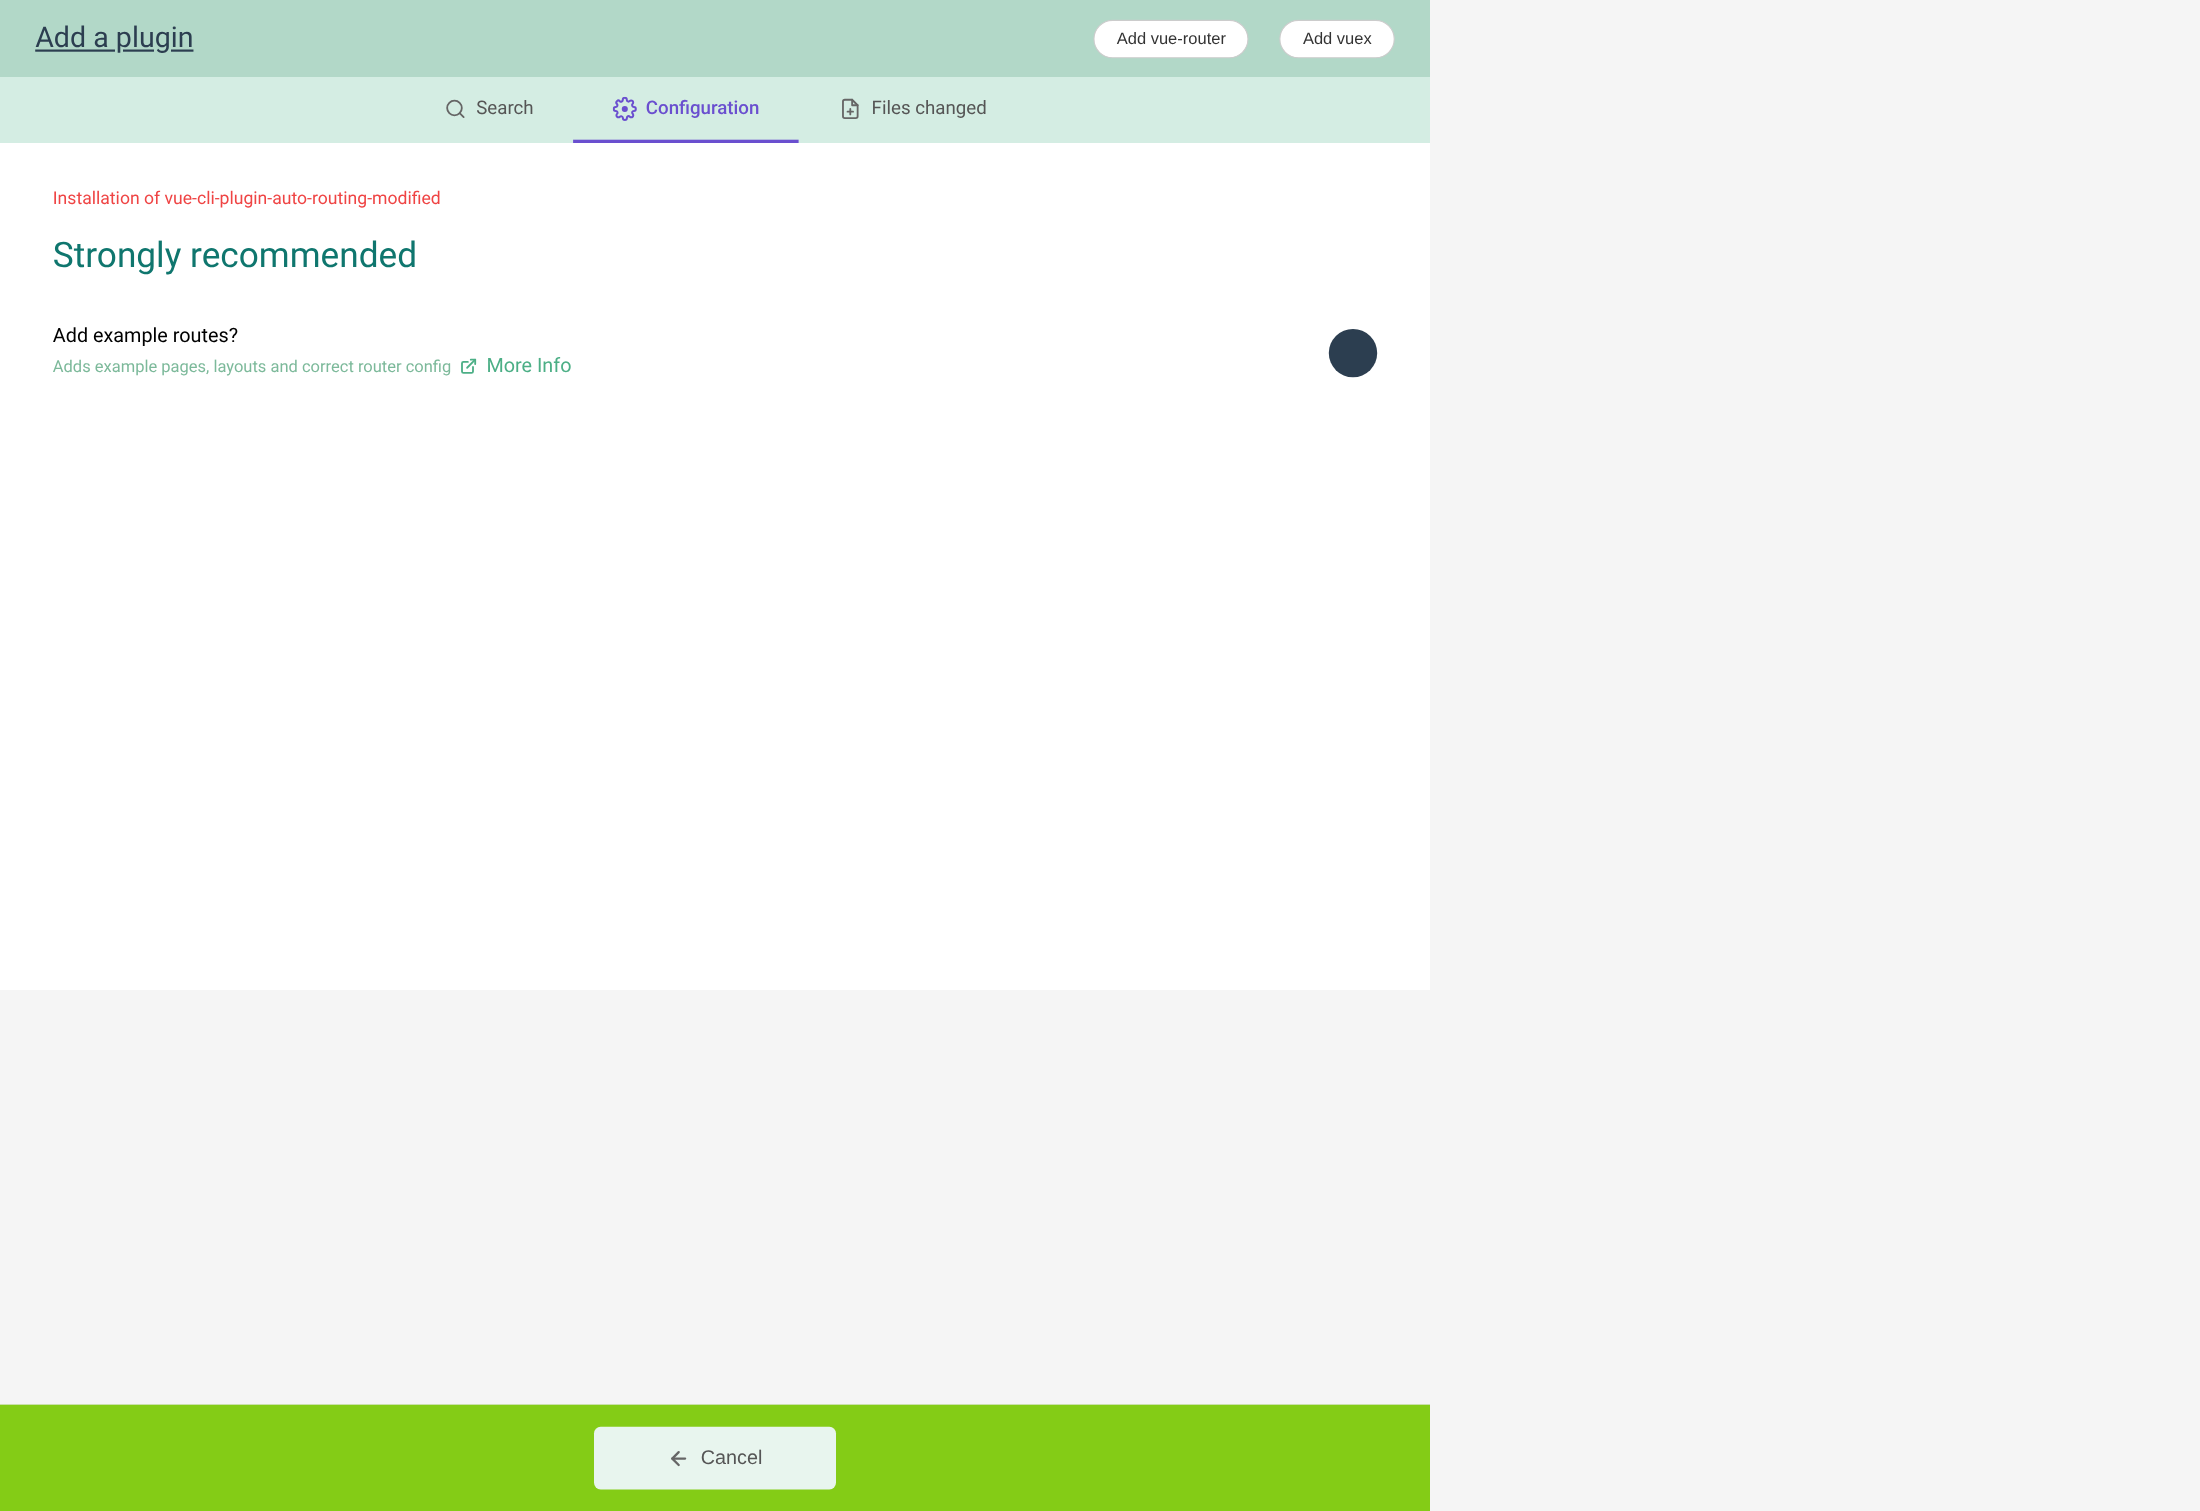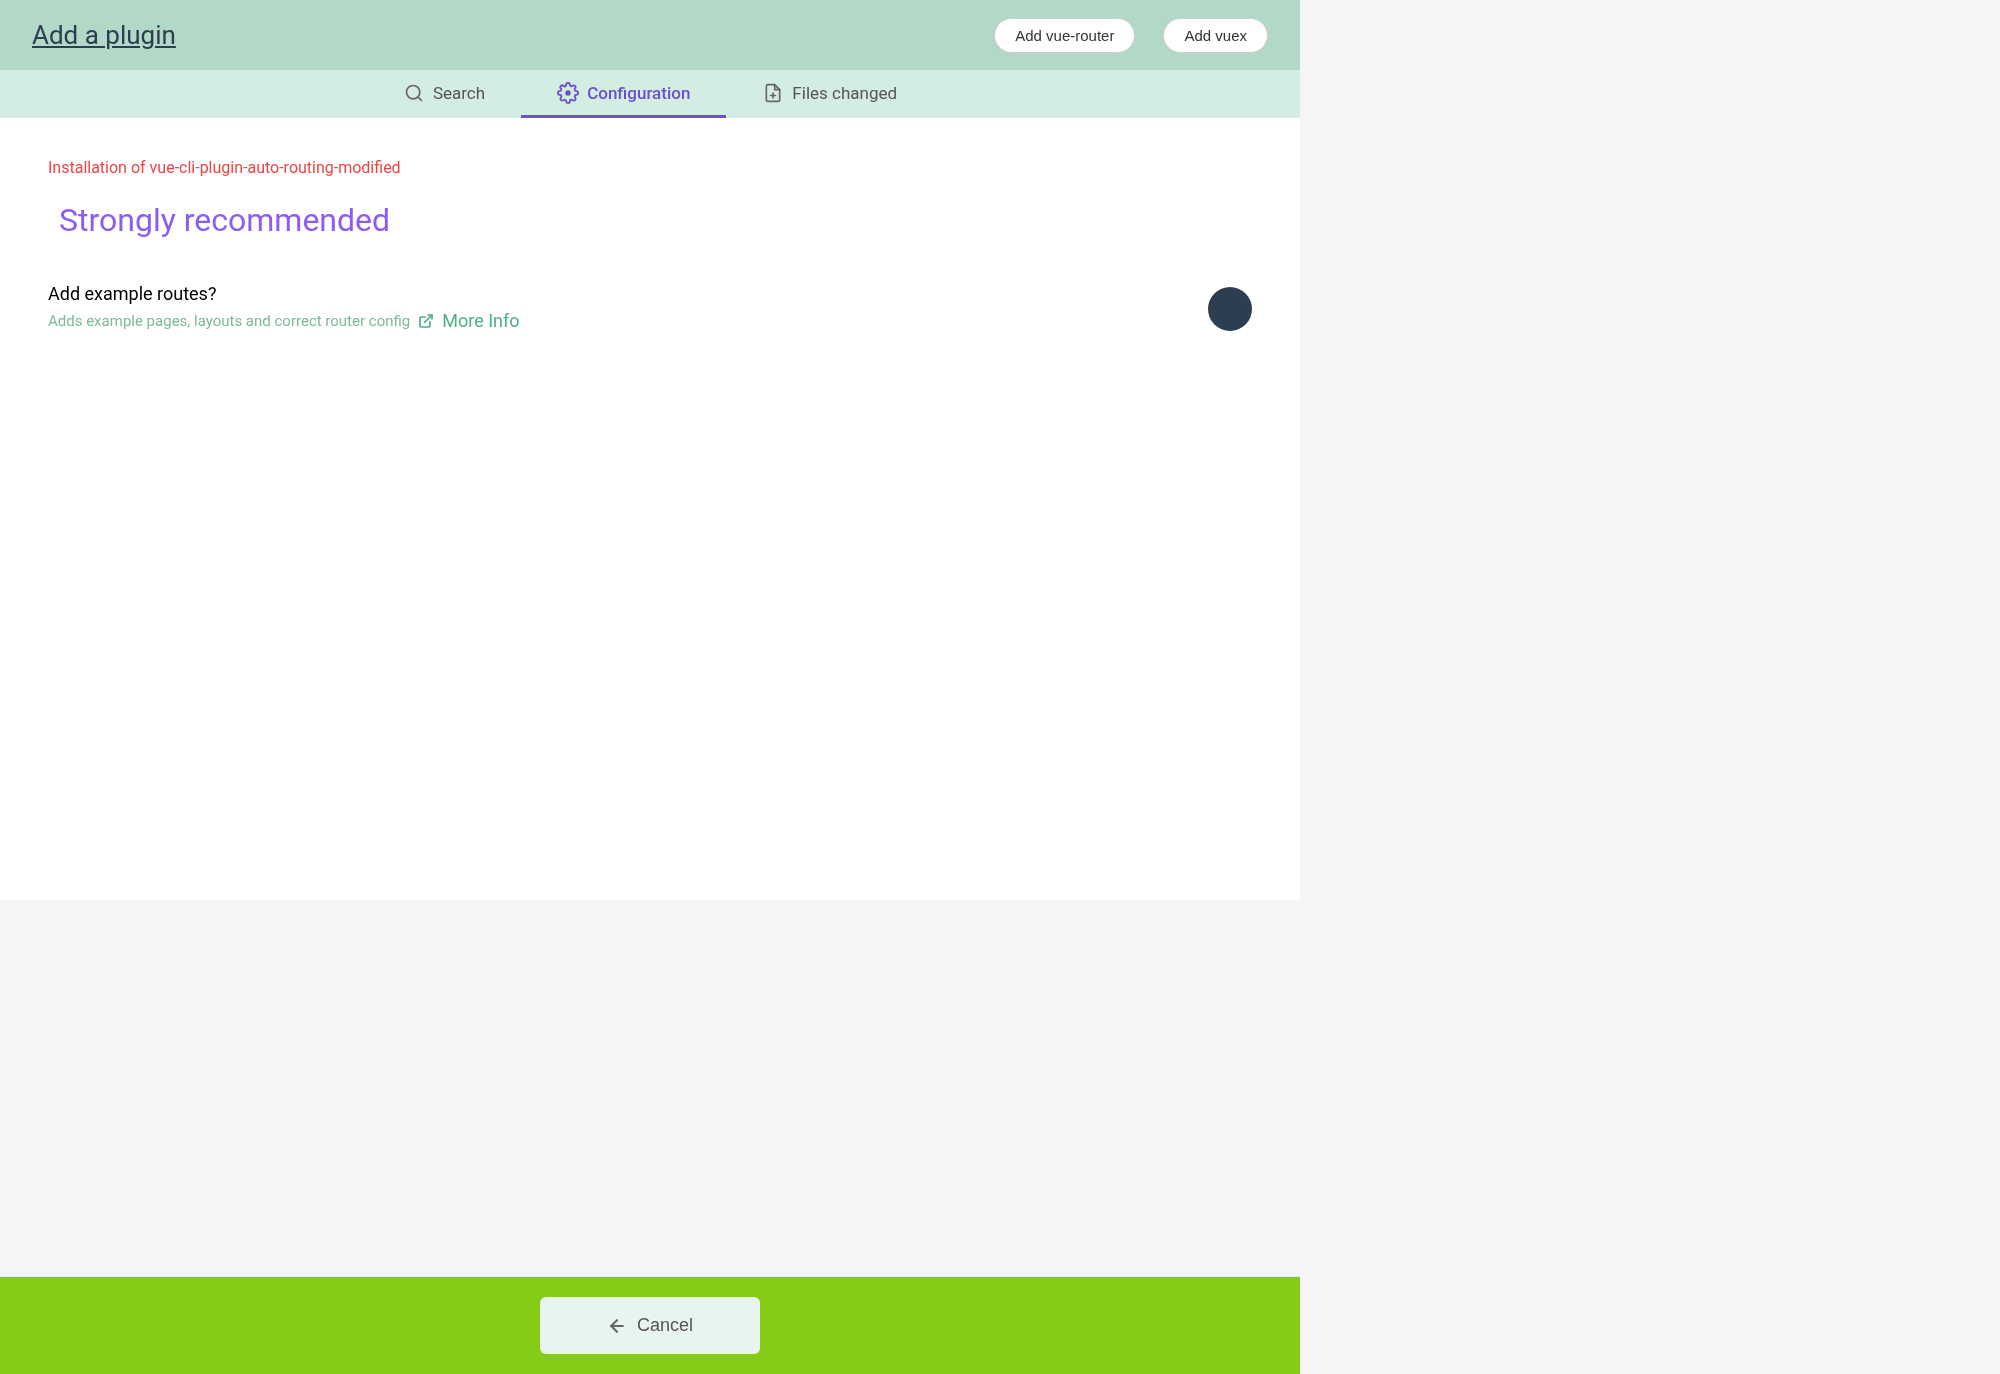--- a/index.html
+++ b/index.html
@@ -53,21 +53,21 @@
       cursor: pointer;
       white-space: nowrap;
     }
 
     
     .tabs-bar {
       background: #d4ede3;
       display: flex;
       justify-content: center;
       gap: 0;
-      height: 48px;
+      height: 60px;
       align-items: stretch;
       flex-shrink: 0;
     }
 
     .tab-item {
       display: flex;
       align-items: center;
       gap: 8px;
       padding: 0 36px;
       font-size: 17px;
@@ -101,25 +101,24 @@
       position: relative;
     }
 
     .installation-label {
       color: #ef4444;
       font-size: 16px;
       margin-bottom: 24px;
     }
 
     .section-title {
-      color: #8b5cf6;
+      color: #0f766e;
       font-size: 32px;
       font-weight: 400;
       margin-bottom: 28px;
-      margin-left: 11px;
     }
 
     .option-row {
       display: flex;
       align-items: flex-start;
       justify-content: space-between;
       padding: 16px 0;
     }
 
     .option-text-block {

